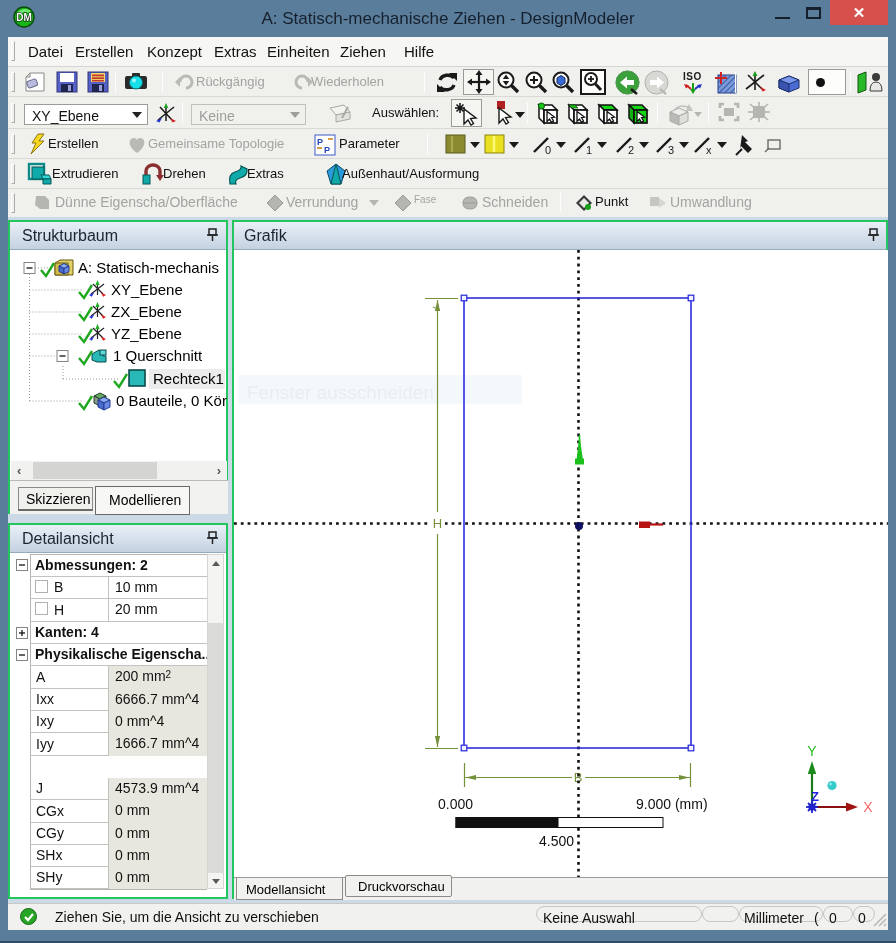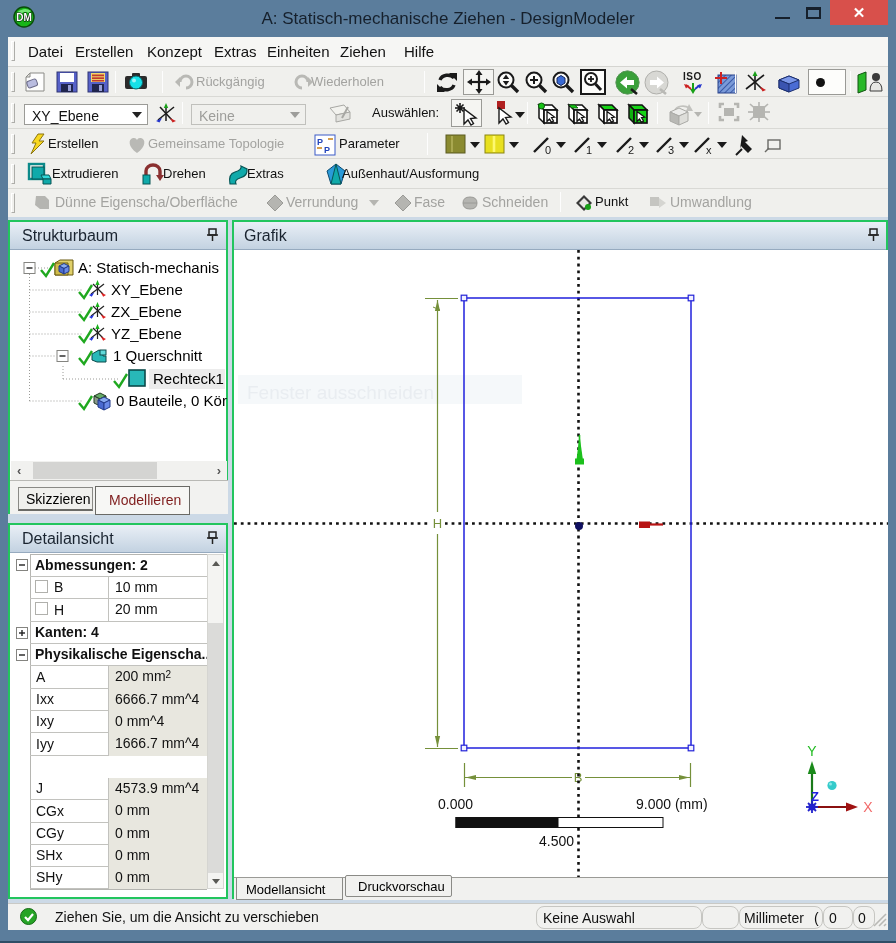--- a/index.html
+++ b/index.html
@@ -25,21 +25,21 @@
   .combo.dis .arr { border-top-color:#9d9d9a; }
   .pressed { background:#f5f5f2; border:1px solid #9a9a96; }
   .dock { left:8px; top:217px; width:880px; height:686px; background:#ccd9e6; }
   .panel { position:absolute; background:#fff; border:2px solid #22c55e; }
   .phead { position:absolute; left:0; top:0; width:100%; height:28px;
     background:linear-gradient(#e9eff6,#c3d2e1); border-bottom:1px solid #96aabf;
     font-size:16px; color:#1a2430; }
   .phead .ptxt { position:absolute; left:12px; top:5px; }
   .pin { position:absolute; top:6px; width:12px; height:14px; }
   .statusbar { left:8px; top:903px; width:880px; height:27px; background:#f1f1ef; border-top:1px solid #c9c9c5; font-size:14px; color:#111; }
-  .scell { position:absolute; top:2px; height:23px; border:1px solid #c6c6c2; border-radius:8px; }
+  .scell { position:absolute; top:2px; height:16px; border:1px solid #c6c6c2; border-radius:8px; }
   svg { position:absolute; overflow:visible; }
   .dtxt { font-size:14px; color:#111; white-space:nowrap; }
   .drow { position:absolute; left:20px; width:177px; height:22px; border-bottom:1px solid #c2c2be; }
   .dval { position:absolute; left:78px; top:0; width:99px; height:22px; border-left:1px solid #c2c2be;
     font-size:14px; color:#111; padding:2px 0 0 6px; white-space:nowrap; }
   .gv { background:#e8e7df; }
 </style>
 </head>
 <body>
 <div class="win">
@@ -398,21 +398,21 @@
     <svg class="abs" style="left:258px;top:5px" width="18" height="18">
         <polygon points="9,1 17,9 9,17 1,9" fill="#b5b5b1" stroke="#9a9a96"></polygon>
       </svg>
     <div class="tbtxt gray abs" style="left:278px;top:5px;font-size:14px">Verrundung</div>
     <svg class="abs" style="left:360px;top:10px" width="12" height="8">
         <polygon points="1,1 11,1 6,7" fill="#b5b5b1"></polygon>
       </svg>
     <svg class="abs" style="left:386px;top:5px" width="18" height="18">
         <polygon points="9,1 17,9 9,17 1,9" fill="#b5b5b1" stroke="#9a9a96"></polygon>
       </svg>
-    <div class="tbtxt gray abs" style="left:406px;top:5px;font-size:14px">Fase</div>
+    <div class="tbtxt gray abs" style="left:406px;top:5px;font-size:10px">Fase</div>
     <svg class="abs" style="left:452px;top:5px" width="20" height="18">
         <path d="M3 9 Q 3 3 10 3 Q 17 3 17 9 Q 17 15 10 15 Q 3 15 3 9 Z M 3 9 L 17 9" fill="#b5b5b1" stroke="#9a9a96"></path>
       </svg>
     <div class="tbtxt gray abs" style="left:474px;top:5px;font-size:14px">Schneiden</div>
     <div class="sep abs" style="left:552px;top:3px;height:20px"></div>
     <svg class="abs" style="left:566px;top:4px" width="20" height="20">
         <polygon points="10,2 18,10 10,18 2,10" fill="#3a3a3a"></polygon>
         <polygon points="10,5 15,10 10,15 5,10" fill="#e8e8e4"></polygon>
         <circle cx="14" cy="14" r="3" fill="#18a018"></circle>
       </svg>
@@ -515,21 +515,21 @@
     </svg>
     <div class="abs" style="left:1px;top:239px;width:216px;height:19px;background:#f1f1ef">
       <div class="abs" style="left:6px;top:2px;font-size:13px;font-weight:bold;color:#555">‹</div>
       <div class="abs" style="right:6px;top:2px;font-size:13px;font-weight:bold;color:#555">›</div>
       <div class="abs" style="left:22px;top:1px;width:124px;height:17px;background:#d4d4d2"></div>
     </div>
     <div class="abs" style="left:0px;top:258px;width:218px;height:34px;background:#f2f2f0;border-top:1px solid #b9b9b5">
       <div class="abs" style="left:8px;top:6px;width:75px;height:24px;background:#f0f0ed;border:1px solid #8a8a86;border-bottom:2px solid #6a6a66"></div>
       <div class="abs" style="left:16px;top:10px;font-size:14px;color:#000">Skizzieren</div>
       <div class="abs" style="left:85px;top:5px;width:95px;height:29px;background:#f7f7f5;border:1px solid #6a6a66"></div>
-      <div class="abs" style="left:99px;top:11px;font-size:14px;color:#7f1d1d">Modellieren</div>
+      <div class="abs" style="left:99px;top:11px;font-size:14px;color:#000000">Modellieren</div>
     </div>
   </div>
   <div class="panel" style="left:8px;top:523px;width:220px;height:376px">
     <div class="phead">
         <span class="ptxt">Detailansicht</span>
       <svg class="pin" style="right:8px">
           <rect x="3" y="1" width="7" height="6" fill="none" stroke="#222" stroke-width="1.5"></rect>
           <line x1="1" y1="7" x2="12" y2="7" stroke="#222" stroke-width="1.5"></line>
           <line x1="6.5" y1="8" x2="6.5" y2="13" stroke="#222" stroke-width="1.5"></line>
         </svg>

